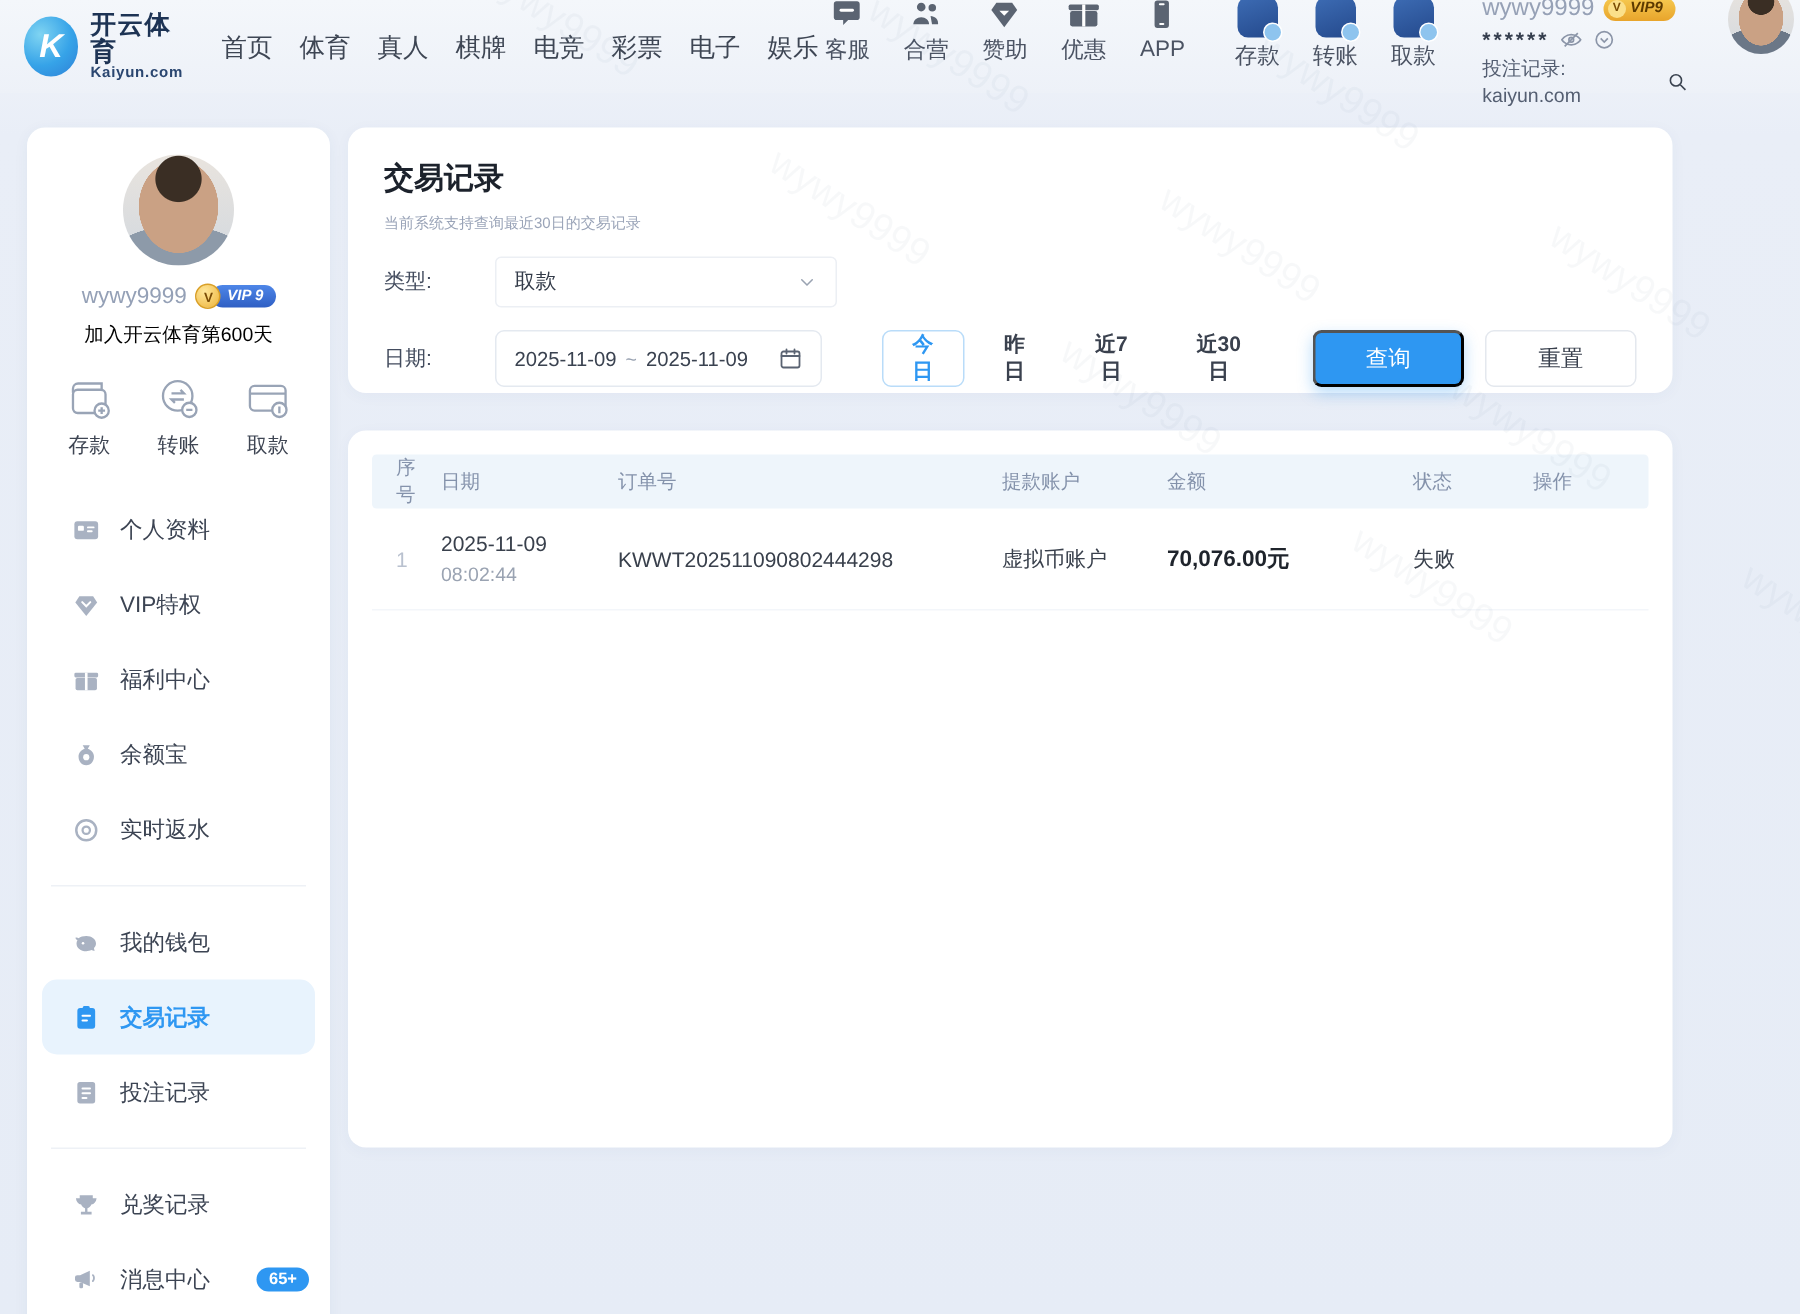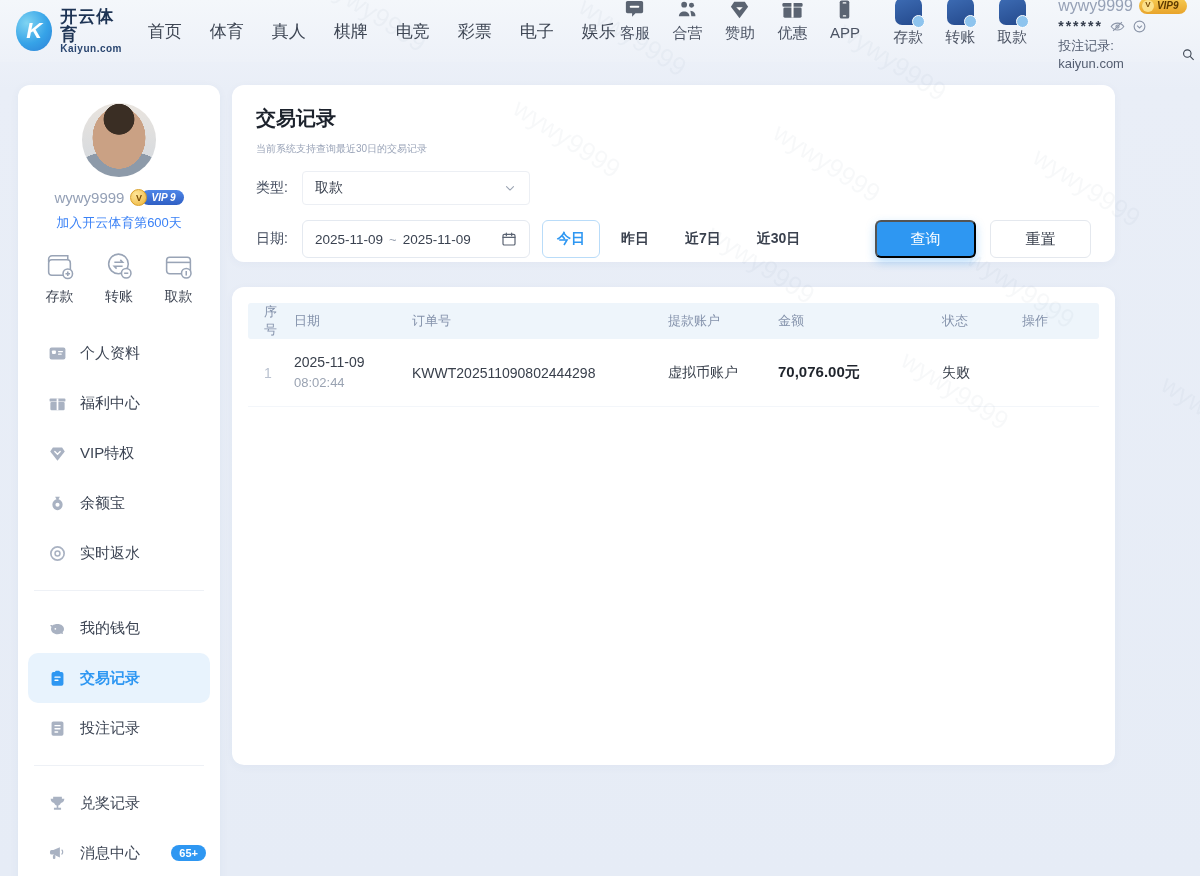--- a/index.html
+++ b/index.html
@@ -12,21 +12,21 @@
   .topbar { position:absolute; top:0; left:0; right:0; height:62px; display:flex; align-items:center;
             padding:0 88px 0 16px; background:linear-gradient(180deg,#f4f7fb,#edf1f8); }
   .brand { display:flex; align-items:center; gap:8px; }
   .brand-mark { width:40px; height:40px; border-radius:50%;
                 background:radial-gradient(circle at 30% 30%,#7fd4f2,#36a3e8 55%,#2d7fd6);
                 color:#fff; font-weight:bold; font-size:22px; font-style:italic;
                 display:flex; align-items:center; justify-content:center; }
   .brand-text { display:flex; flex-direction:column; line-height:1.05; }
   .brand-cn { font-size:17px; font-weight:bold; color:#1d3354; letter-spacing:1px; }
   .brand-en { font-size:10px; font-weight:bold; color:#2a4670; letter-spacing:.5px; }
-  .nav-links { display:flex; gap:28px; margin-left:22px; }
+  .nav-links { display:flex; gap:18px; margin-left:22px; }
   .nav-link { font-size:17px; color:#3e4654; cursor:pointer; white-space:nowrap; }
   .top-right { margin-left:auto; display:flex; align-items:flex-start; gap:14px; }
   .util-item,.wallet-item { display:flex; flex-direction:column; align-items:center; gap:3px;
             width:40px; cursor:pointer; padding-top:8px; }
   .util-item svg { width:23px; height:23px; fill:#5b6472; }
   .util-label,.wallet-label { font-size:15px; color:#4b5363; white-space:nowrap; }
   .wallet-group { display:flex; gap:12px; margin-left:10px; }
   .wallet-tile { position:relative; width:27px; height:27px; border-radius:7px;
                  background:linear-gradient(160deg,#3d6cb4,#24498c); }
   .wallet-tile::after { content:""; position:absolute; right:-3px; bottom:-3px; width:11px; height:11px;
@@ -62,21 +62,21 @@
   .side-userrow { display:flex; align-items:center; justify-content:center; gap:6px; margin-top:12px; }
   .side-username { font-size:15px; color:#94a0b6; }
   .vip-badge-side { display:inline-flex; align-items:center; height:17px; }
   .vip-shield { width:17px; height:17px; border-radius:50%; z-index:2;
                 background:radial-gradient(circle at 35% 30%,#ffe79a,#edb33a);
                 color:#7a4c05; font-size:9px; font-weight:bold; display:flex; align-items:center; justify-content:center;
                 border:1px solid #d99f26; }
   .vip-pill { margin-left:-6px; height:15px; border-radius:8px; padding:0 8px 0 10px;
               background:linear-gradient(180deg,#4e86e8,#2f5fc4); color:#fff; font-size:10px;
               font-weight:bold; font-style:italic; display:flex; align-items:center; }
-  .join-text { text-align:center; font-size:13px; color:#3b82f6; margin-top:8px; }
+  .join-text { text-align:center; font-size:13px; color:#000000; margin-top:8px; }
   .quick-actions { display:flex; justify-content:space-between; padding:18px 26px 0; }
   .qa-item { display:flex; flex-direction:column; align-items:center; gap:7px; cursor:pointer; }
   .qa-item svg { width:31px; height:31px; stroke:#99a4b6; fill:none; stroke-width:1.5; }
   .qa-label { font-size:14px; color:#3e4553; }
   .side-menu { margin-top:22px; }
   .menu-item { display:flex; align-items:center; height:50px; padding:0 14px 0 30px;
                font-size:15px; color:#3c4453; cursor:pointer; }
   .menu-item svg { width:19px; height:19px; margin-right:13px; color:#a9b2c2; flex:none; }
   .menu-item.active { background:#e8f3fd; border-radius:10px; margin:0 10px; padding:0 4px 0 20px;
                color:#2e97f2; font-weight:bold; }
@@ -84,21 +84,21 @@
   .menu-divider { height:1px; background:#eef1f6; margin:12px 16px; }
   .msg-badge { margin-left:auto; background:#2e97f2; color:#fff; font-size:11px; font-weight:bold;
                border-radius:10px; padding:2px 8px; }
 
   
   .main { position:absolute; left:232px; top:85px; width:883px; }
   .card { background:#fff; border-radius:12px; box-shadow:0 2px 10px rgba(40,70,120,.04); }
   .filter-card { padding:20px 24px 24px; height:177px; position:relative; }
   .page-title { font-size:20px; font-weight:bold; color:#1c222c; }
   .page-subtitle { font-size:10px; color:#9aa4b8; margin-top:10px; }
-  .filter-row { display:flex; align-items:center; margin-top:15px; }
+  .filter-row { display:flex; align-items:center; margin-top:15px;gap:28px; }
   .filter-label { width:46px; font-size:14px; color:#434c5e; flex:none; }
   .select-box { width:228px; height:34px; border:1px solid #eceff4; border-radius:4px; background:#fff;
                 display:flex; align-items:center; justify-content:space-between; padding:0 12px; cursor:pointer; }
   .select-value { font-size:14px; color:#333b49; }
   .date-box { width:228px; height:38px; border:1px solid #e4e9f0; border-radius:6px; background:#fff;
               display:flex; align-items:center; padding:0 12px; gap:6px; cursor:pointer; }
   .date-text { font-size:13.5px; color:#3a4250; }
   .date-sep { font-size:13px; color:#9aa3b2; }
   .date-box svg { margin-left:auto; }
   .range-group { display:flex; align-items:center; gap:6px; margin-left:12px; }
@@ -292,32 +292,32 @@
         <svg viewBox="0 0 24 24" fill="currentColor">
             <rect x="2" y="4.5" width="20" height="15" rx="2.5"></rect>
             <rect x="5" y="8.3" width="5" height="4.2" rx="1" fill="#fff"></rect>
             <rect x="12.6" y="8.8" width="6.4" height="1.6" rx=".8" fill="#fff"></rect>
             <rect x="12.6" y="12" width="4.8" height="1.6" rx=".8" fill="#fff"></rect>
           </svg>
         <span>个人资料</span>
       </div>
       <div class="menu-item">
         <svg viewBox="0 0 24 24" fill="currentColor">
+            <path d="M12 21 2.8 9.6 6.2 4.4h11.6l3.4 5.2z"></path>
+            <path d="M8.6 9.4 12 12.9l3.4-3.5" stroke="#fff" stroke-width="1.7" fill="none" stroke-linecap="round"></path>
+          </svg>
+        <span>VIP特权</span>
+      </div>
+      <div class="menu-item">
+        <svg viewBox="0 0 24 24" fill="currentColor">
             <rect x="3" y="10" width="18" height="10.5" rx="1.5"></rect>
             <rect x="2" y="5.6" width="20" height="4" rx="1.2"></rect>
             <rect x="10.9" y="5.6" width="2.2" height="14.9" fill="#fff"></rect>
           </svg>
         <span>福利中心</span>
-      </div>
-      <div class="menu-item">
-        <svg viewBox="0 0 24 24" fill="currentColor">
-            <path d="M12 21 2.8 9.6 6.2 4.4h11.6l3.4 5.2z"></path>
-            <path d="M8.6 9.4 12 12.9l3.4-3.5" stroke="#fff" stroke-width="1.7" fill="none" stroke-linecap="round"></path>
-          </svg>
-        <span>VIP特权</span>
       </div>
       <div class="menu-item">
         <svg viewBox="0 0 24 24" fill="currentColor">
             <path d="M9 3.5h6l-1.7 3c2.9.9 5.2 3.6 5.2 6.7 0 4.1-3 7.3-6.5 7.3S5.5 17.3 5.5 13.2c0-3.1 2.3-5.8 5.2-6.7z"></path>
             <circle cx="12" cy="13.6" r="2.6" fill="#fff"></circle>
           </svg>
         <span>余额宝</span>
       </div>
       <div class="menu-item">
         <svg viewBox="0 0 24 24" fill="none" stroke="currentColor">

